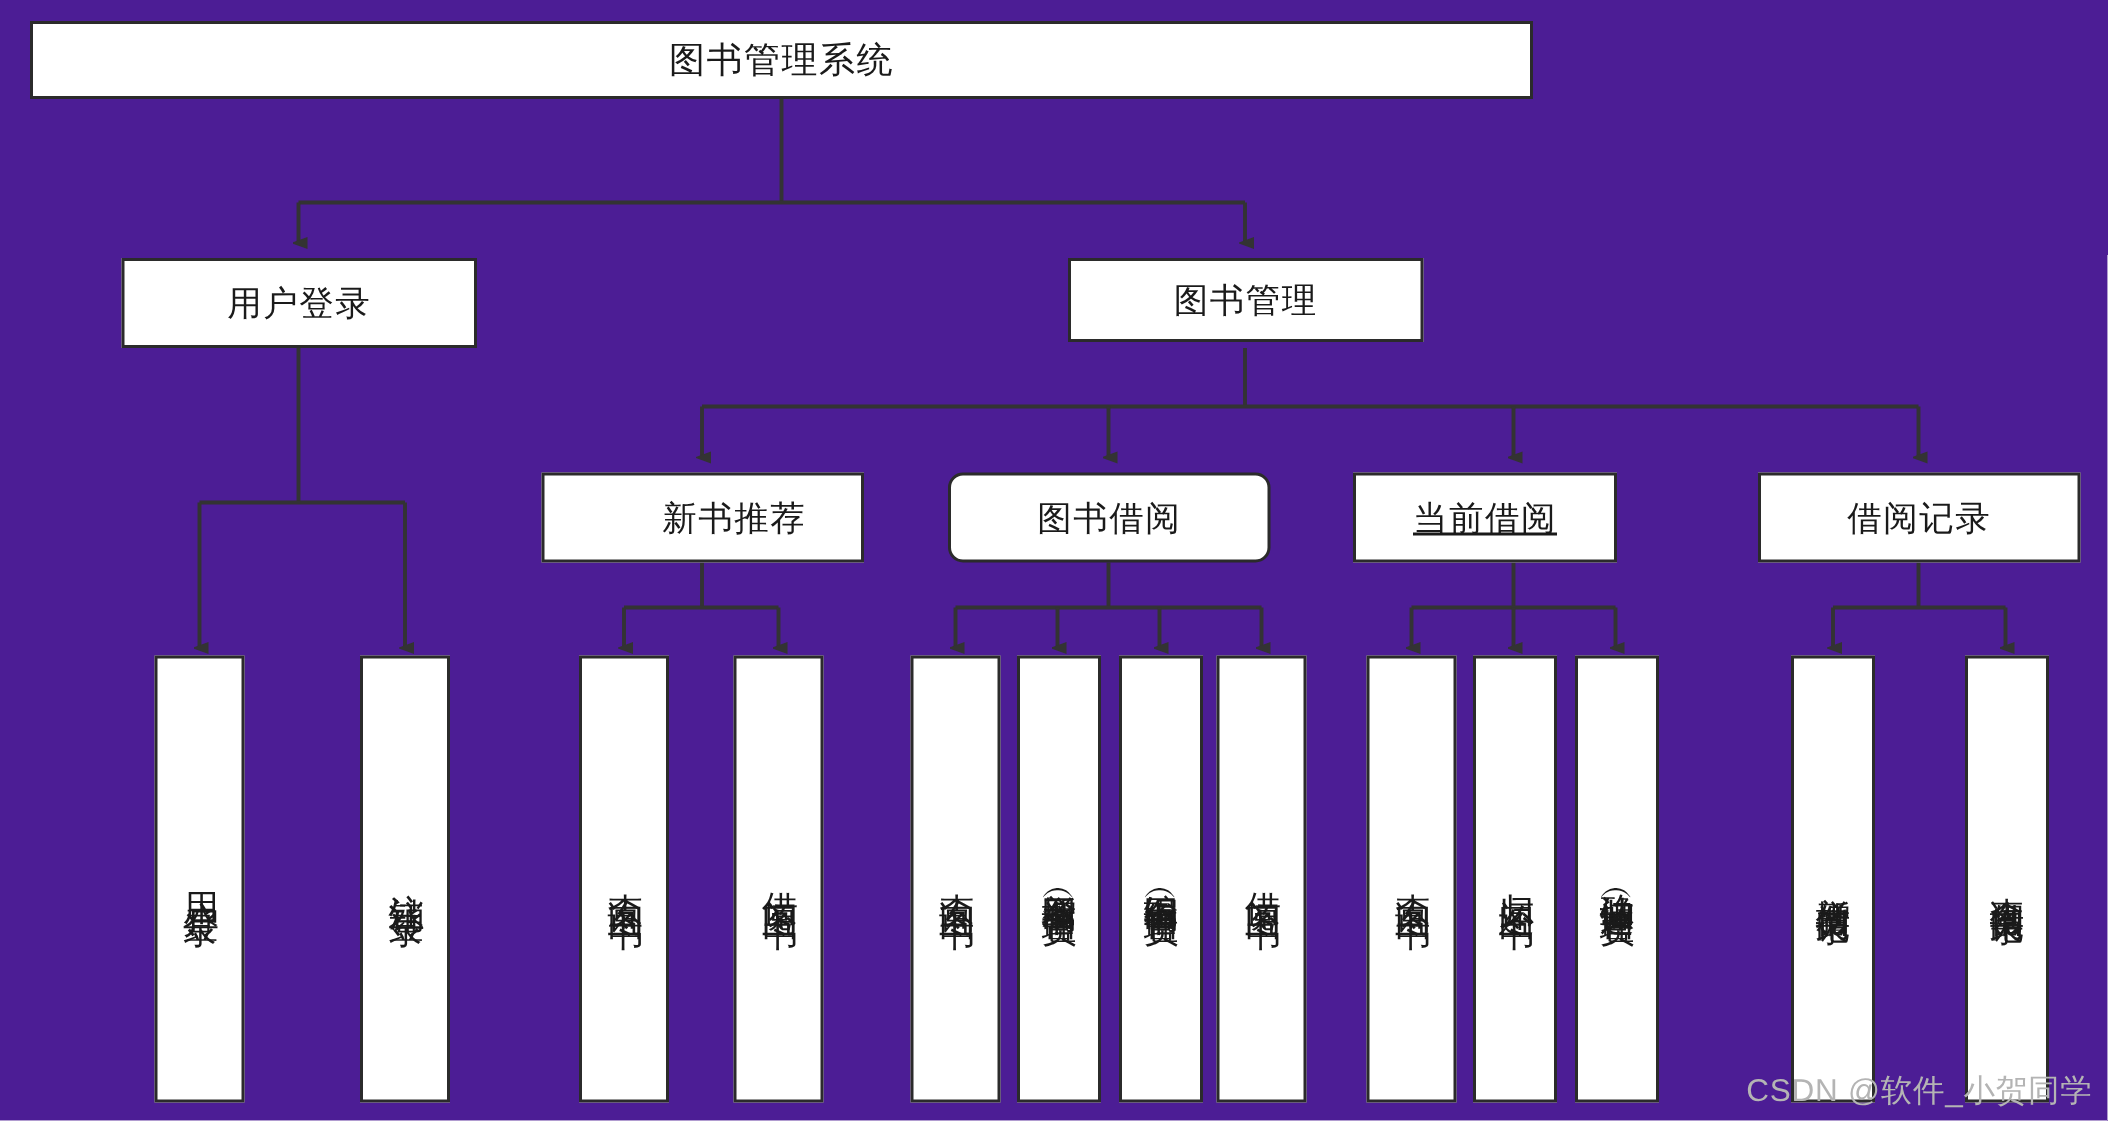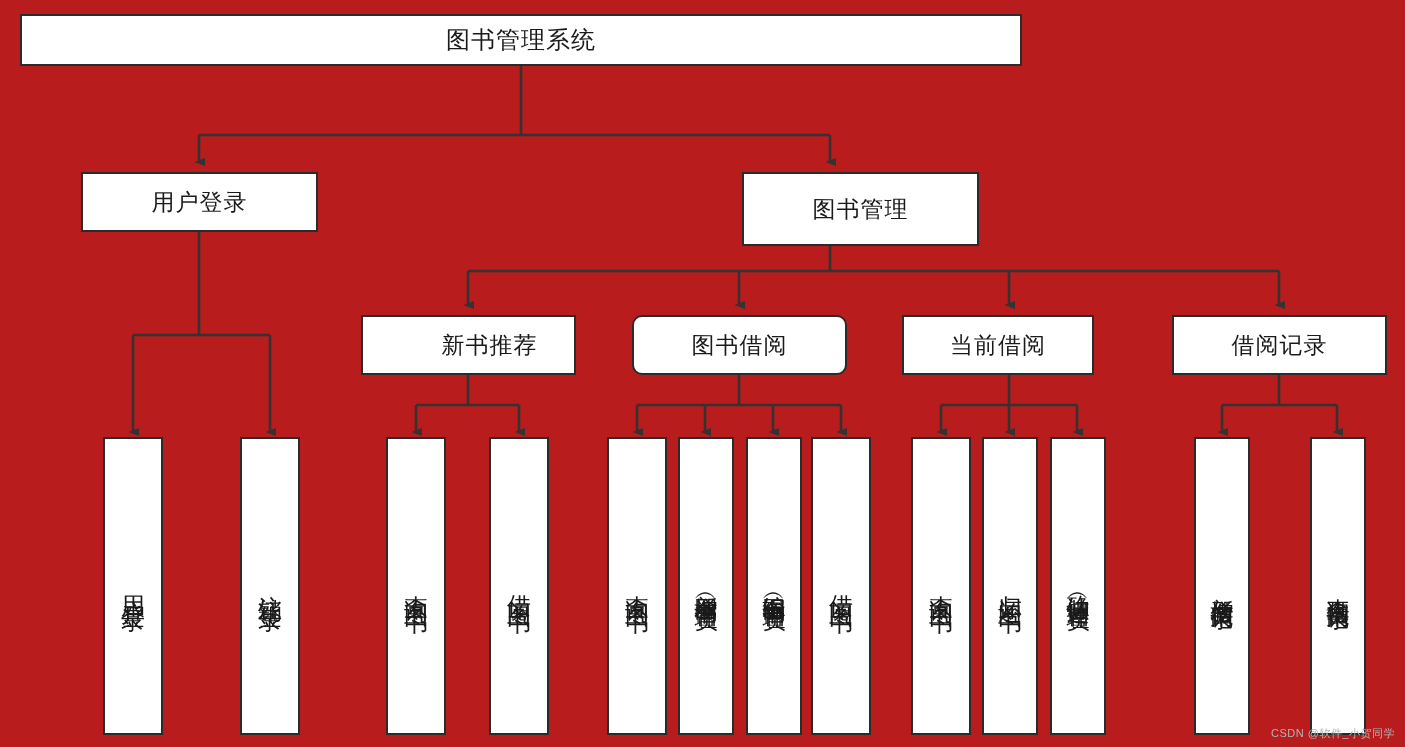--- a/index.html
+++ b/index.html
@@ -4,21 +4,21 @@
 <style>
   html, body {
     margin: 0;
     padding: 0;
     background: #ffffff;
   }
   #page {
     position: relative;
     width: 1405px;
     height: 747px;
-    background: #b91c1c;
+    background: #4c1d95;
     overflow: hidden;
     font-family: "Liberation Sans", "DejaVu Sans", sans-serif;
   }
   #edges {
     position: absolute;
     left: 0;
     top: 0;
     width: 1405px;
     height: 747px;
     pointer-events: none;
@@ -57,21 +57,21 @@
   }
   .label-v {
     writing-mode: vertical-rl;
     text-orientation: upright;
     white-space: nowrap;
   }
   .watermark {
     position: absolute;
     right: 10px;
     bottom: 6px;
-    font-size: 11px;
+    font-size: 21px;
     color: #b4b4b4;
     letter-spacing: 0.5px;
     white-space: nowrap;
   }
 </style>
 </head>
 <body>
 
 <div id="page">
 
@@ -125,31 +125,31 @@
     </g>
   </svg>
 
   <div class="node node-root" style="left:20px; top:14px; width:1002px; height:52px;">
     <span>图书管理系统</span>
   </div>
 
   <div class="node node-h" style="left:81px; top:172px; width:237px; height:60px;">
     <span>用户登录</span>
   </div>
-  <div class="node node-h" style="left:712px; top:172px; width:237px; height:74px;margin-left:30px;">
+  <div class="node node-h" style="left:712px; top:172px; width:237px; height:56px;">
     <span>图书管理</span>
   </div>
 
   <div class="node node-h" style="left:361px; top:315px; width:215px; height:60px;padding-left:42px;">
     <span>新书推荐</span>
   </div>
   <div class="node node-h" style="left:632px; top:315px; width:215px; height:60px;border-radius:10px;">
     <span>图书借阅</span>
   </div>
-  <div class="node node-h" style="left:902px; top:315px; width:192px; height:60px;">
+  <div class="node node-h" style="left:902px; top:315px; width:176px; height:60px;text-decoration:underline;">
     <span>当前借阅</span>
   </div>
   <div class="node node-h" style="left:1172px; top:315px; width:215px; height:60px;">
     <span>借阅记录</span>
   </div>
 
   <div class="node node-v" style="left:103px; top:437px; width:60px; height:298px;">
     <span class="label-v">用户登录</span>
   </div>
   <div class="node node-v" style="left:240px; top:437px; width:60px; height:298px;">

